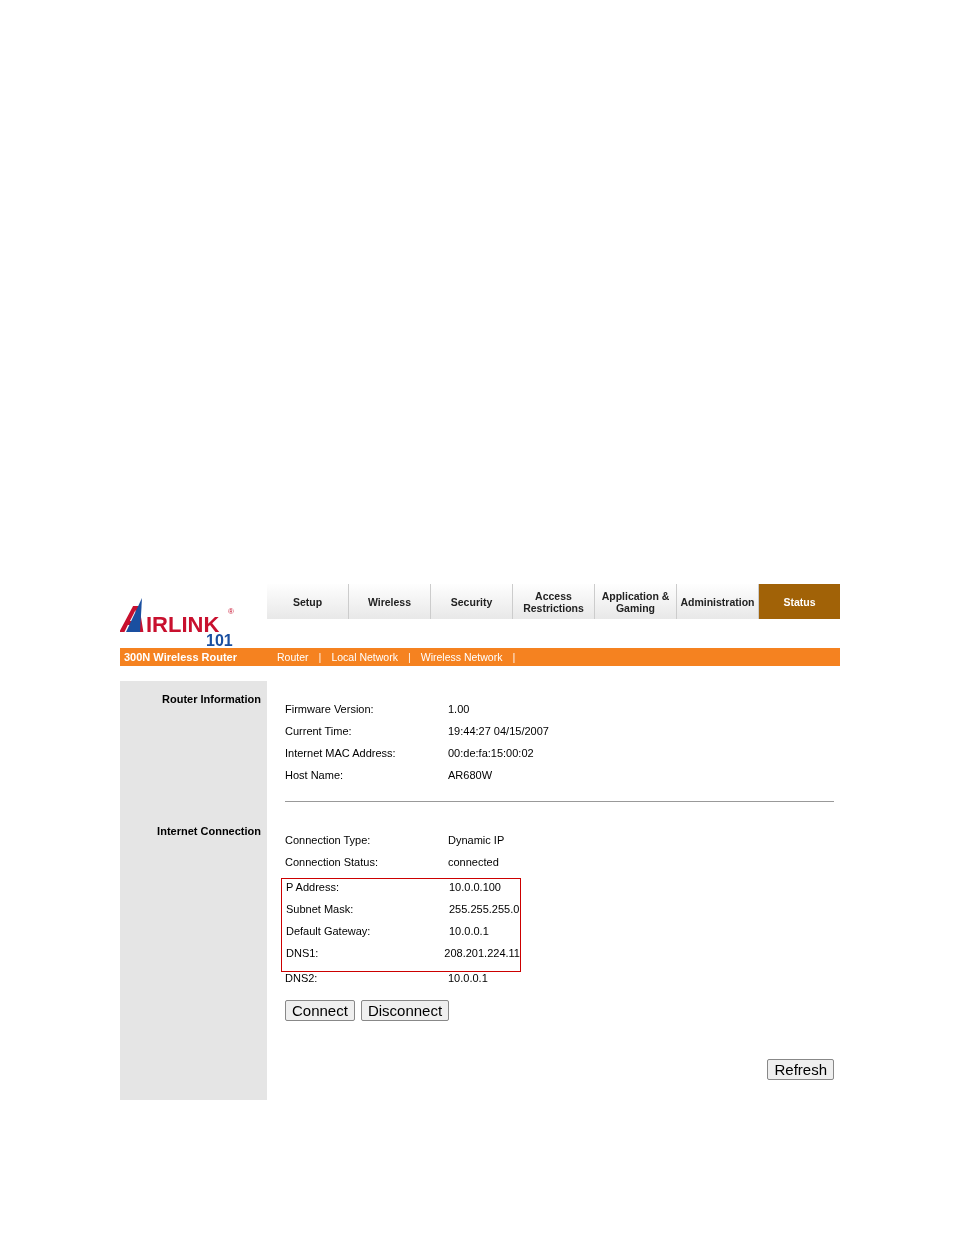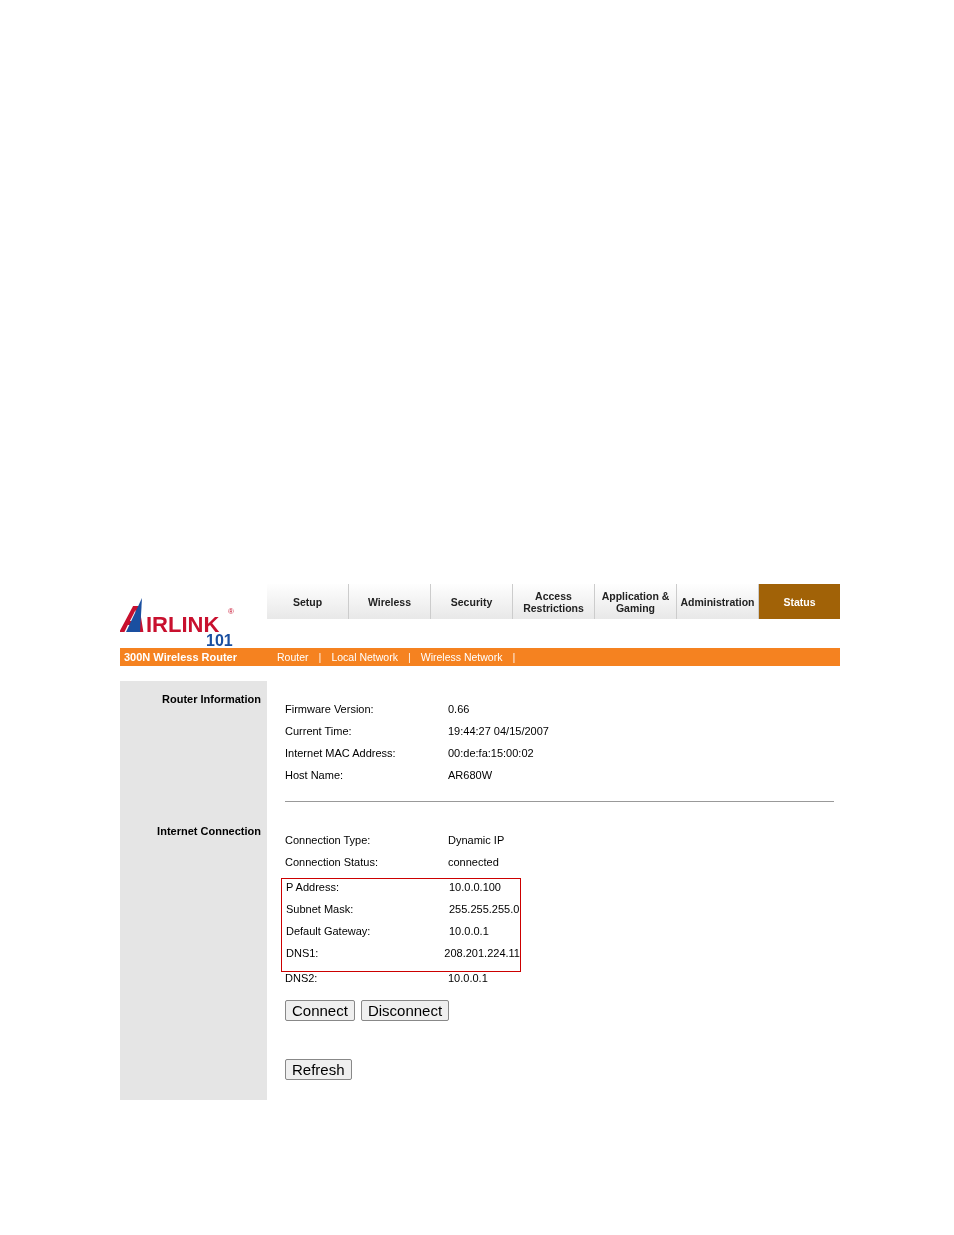--- a/index.html
+++ b/index.html
@@ -27,21 +27,21 @@
   .sidebar { width: 147px; background: #e5e5e5; padding: 8px 4px 40px 0; min-height: 400px; }
   .section-hdr { font-weight: bold; text-align: right; font-size: 11px; padding-right: 2px; margin-top: 4px; }
   .section-hdr.second { margin-top: 120px; }
   .main { flex: 1; background: #fff; padding: 8px 6px 20px 18px; }
   .kv { display: flex; height: 22px; font-size: 11px; gap: 8px; }
   .kv .k { width: 155px; }
   .kv .v { }
   .divider { border: 0; border-top: 1px solid #999; margin: 10px 0 14px 0; }
   .highlight-box { border: 1.5px solid #cc0000; padding: 2px 0; margin-left: -4px; padding-left: 4px; width: 240px; }
   .btn-row { margin-top: 6px; display: flex; gap: 6px; }
-  .btn-row.second { margin-top: 38px; }
+  .btn-row.second { margin-top: 38px; justify-content: flex-end; }
   button.native {
     font-size: 15px; padding: 1px 6px; background: #efefef;
     border: 1px solid #888; border-radius: 2px; cursor: pointer;
     font-family: Arial, Helvetica, sans-serif;
   }
   .spacer { height: 20px; }
 </style>
 </head>
 <body>
 
@@ -86,21 +86,21 @@
     <div class="content-row">
       <div class="sidebar">
         <div class="section-hdr">Router Information</div>
         <div class="section-hdr second">Internet Connection</div>
       </div>
 
       <div class="main">
         <div class="spacer" style="height:14px"></div>
         <div class="kv">
           <span class="k">Firmware Version:</span>
-          <span class="v">0.66</span>
+          <span class="v">1.00</span>
         </div>
         <div class="kv">
           <span class="k">Current Time:</span>
           <span class="v">19:44:27 04/15/2007</span>
         </div>
         <div class="kv">
           <span class="k">Internet MAC Address:</span>
           <span class="v">00:de:fa:15:00:02</span>
         </div>
         <div class="kv">

